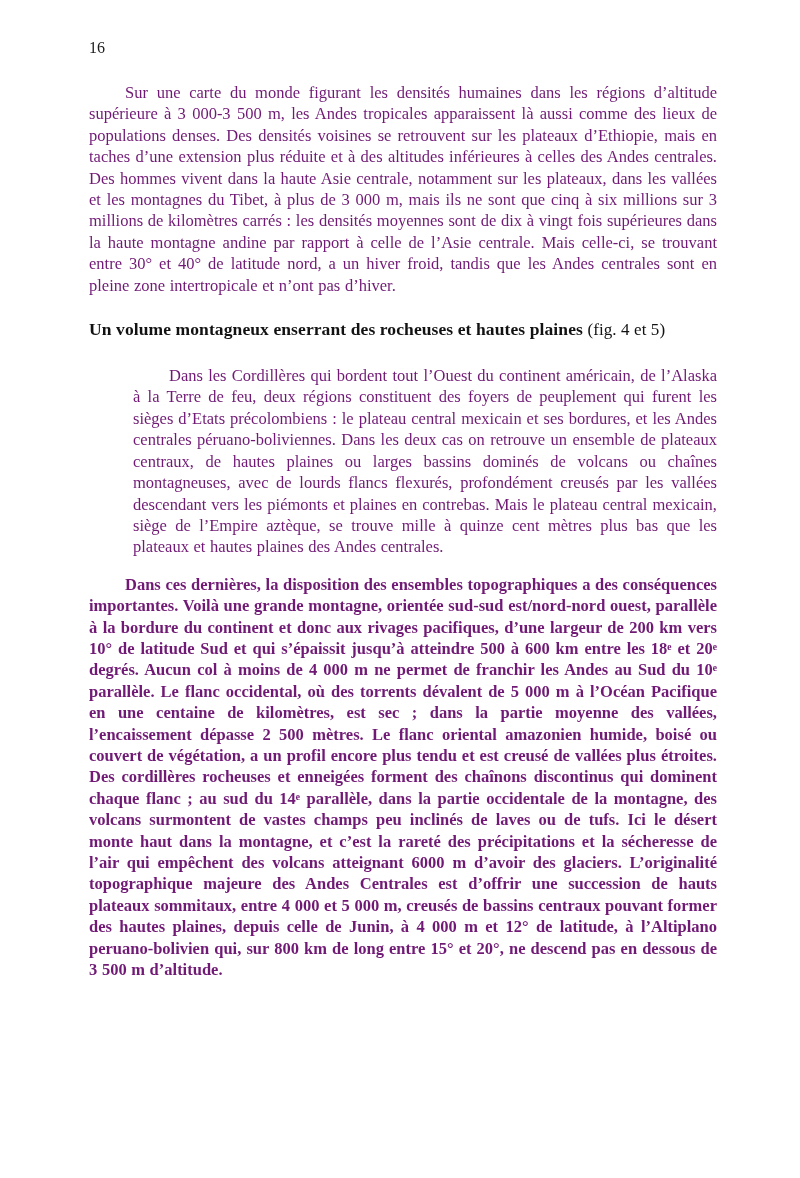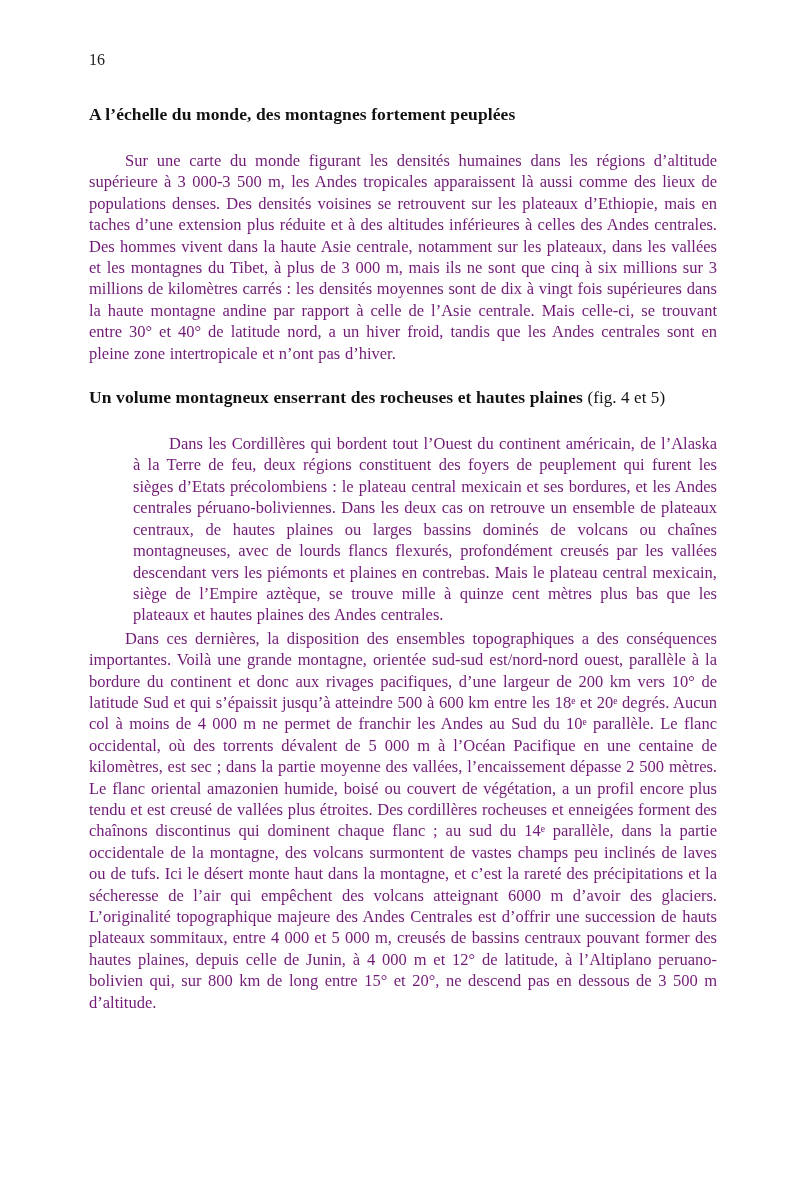--- a/index.html
+++ b/index.html
@@ -6,21 +6,21 @@
     margin: 0;
     padding: 0;
     background: #ffffff;
   }
   .page {
     position: relative;
     width: 772px;
     height: 1178px;
     background: #ffffff;
     box-sizing: border-box;
-    padding: 50px 55px 0 89px;
+    padding: 38px 55px 0 89px;
     font-family: "Liberation Serif", "DejaVu Serif", serif;
     color: #191919;
     overflow: hidden;
   }
   .page-number {
     font-size: 16px;
     line-height: 19px;
     color: #1c1c1c;
   }
   .heading-1 {
@@ -47,30 +47,29 @@
     margin: 0;
     font-size: 16.5px;
     line-height: 21.4px;
     text-align: justify;
     text-indent: 36px;
     color: #701a75;
     word-spacing: 0.5px;
   }
   p.par-1 { margin-top: 25px; }
   p.par-2 { margin-top: 24px; margin-left: 44px; }
-  p.par-3 { margin-top: 2px; }
+  p.par-3 { margin-top: 16px; font-weight: bold; }
 </style>
 </head>
 <body>
 
 <div class="page">
 
   <div class="page-number">16</div>
 
-  <h1 class="heading-1">A l’échelle du monde, des montagnes fortement peuplées</h1>
 
   <p class="body-par par-1">Sur une carte du monde figurant les densités humaines dans les régions d’altitude supérieure à 3 000-3 500 m, les Andes tropicales apparaissent là aussi comme des lieux de populations denses. Des densités voisines se retrouvent sur les plateaux d’Ethiopie, mais en taches d’une extension plus réduite et à des altitudes inférieures à celles des Andes centrales. Des hommes vivent dans la haute Asie centrale, notamment sur les plateaux, dans les vallées et les montagnes du Tibet, à plus de 3 000 m, mais ils ne sont que cinq à six millions sur 3 millions de kilomètres carrés : les densités moyennes sont de dix à vingt fois supérieures dans la haute montagne andine par rapport à celle de l’Asie centrale. Mais celle-ci, se trouvant entre 30° et 40° de latitude nord, a un hiver froid, tandis que les Andes centrales sont en pleine zone intertropicale et n’ont pas d’hiver.</p>
 
   <h2 class="heading-2">
     <span>Un volume montagneux enserrant des rocheuses et hautes plaines</span>
     <span class="fig-note">(fig. 4 et 5)</span>
   </h2>
 
   <p class="body-par par-2">Dans les Cordillères qui bordent tout l’Ouest du continent américain, de l’Alaska à la Terre de feu, deux régions constituent des foyers de peuplement qui furent les sièges d’Etats précolombiens : le plateau central mexicain et ses bordures, et les Andes centrales péruano-boliviennes. Dans les deux cas on retrouve un ensemble de plateaux centraux, de hautes plaines ou larges bassins dominés de volcans ou chaînes montagneuses, avec de lourds flancs flexurés, profondément creusés par les vallées descendant vers les piémonts et plaines en contrebas. Mais le plateau central mexicain, siège de l’Empire aztèque, se trouve mille à quinze cent mètres plus bas que les plateaux et hautes plaines des Andes centrales.</p>
 

